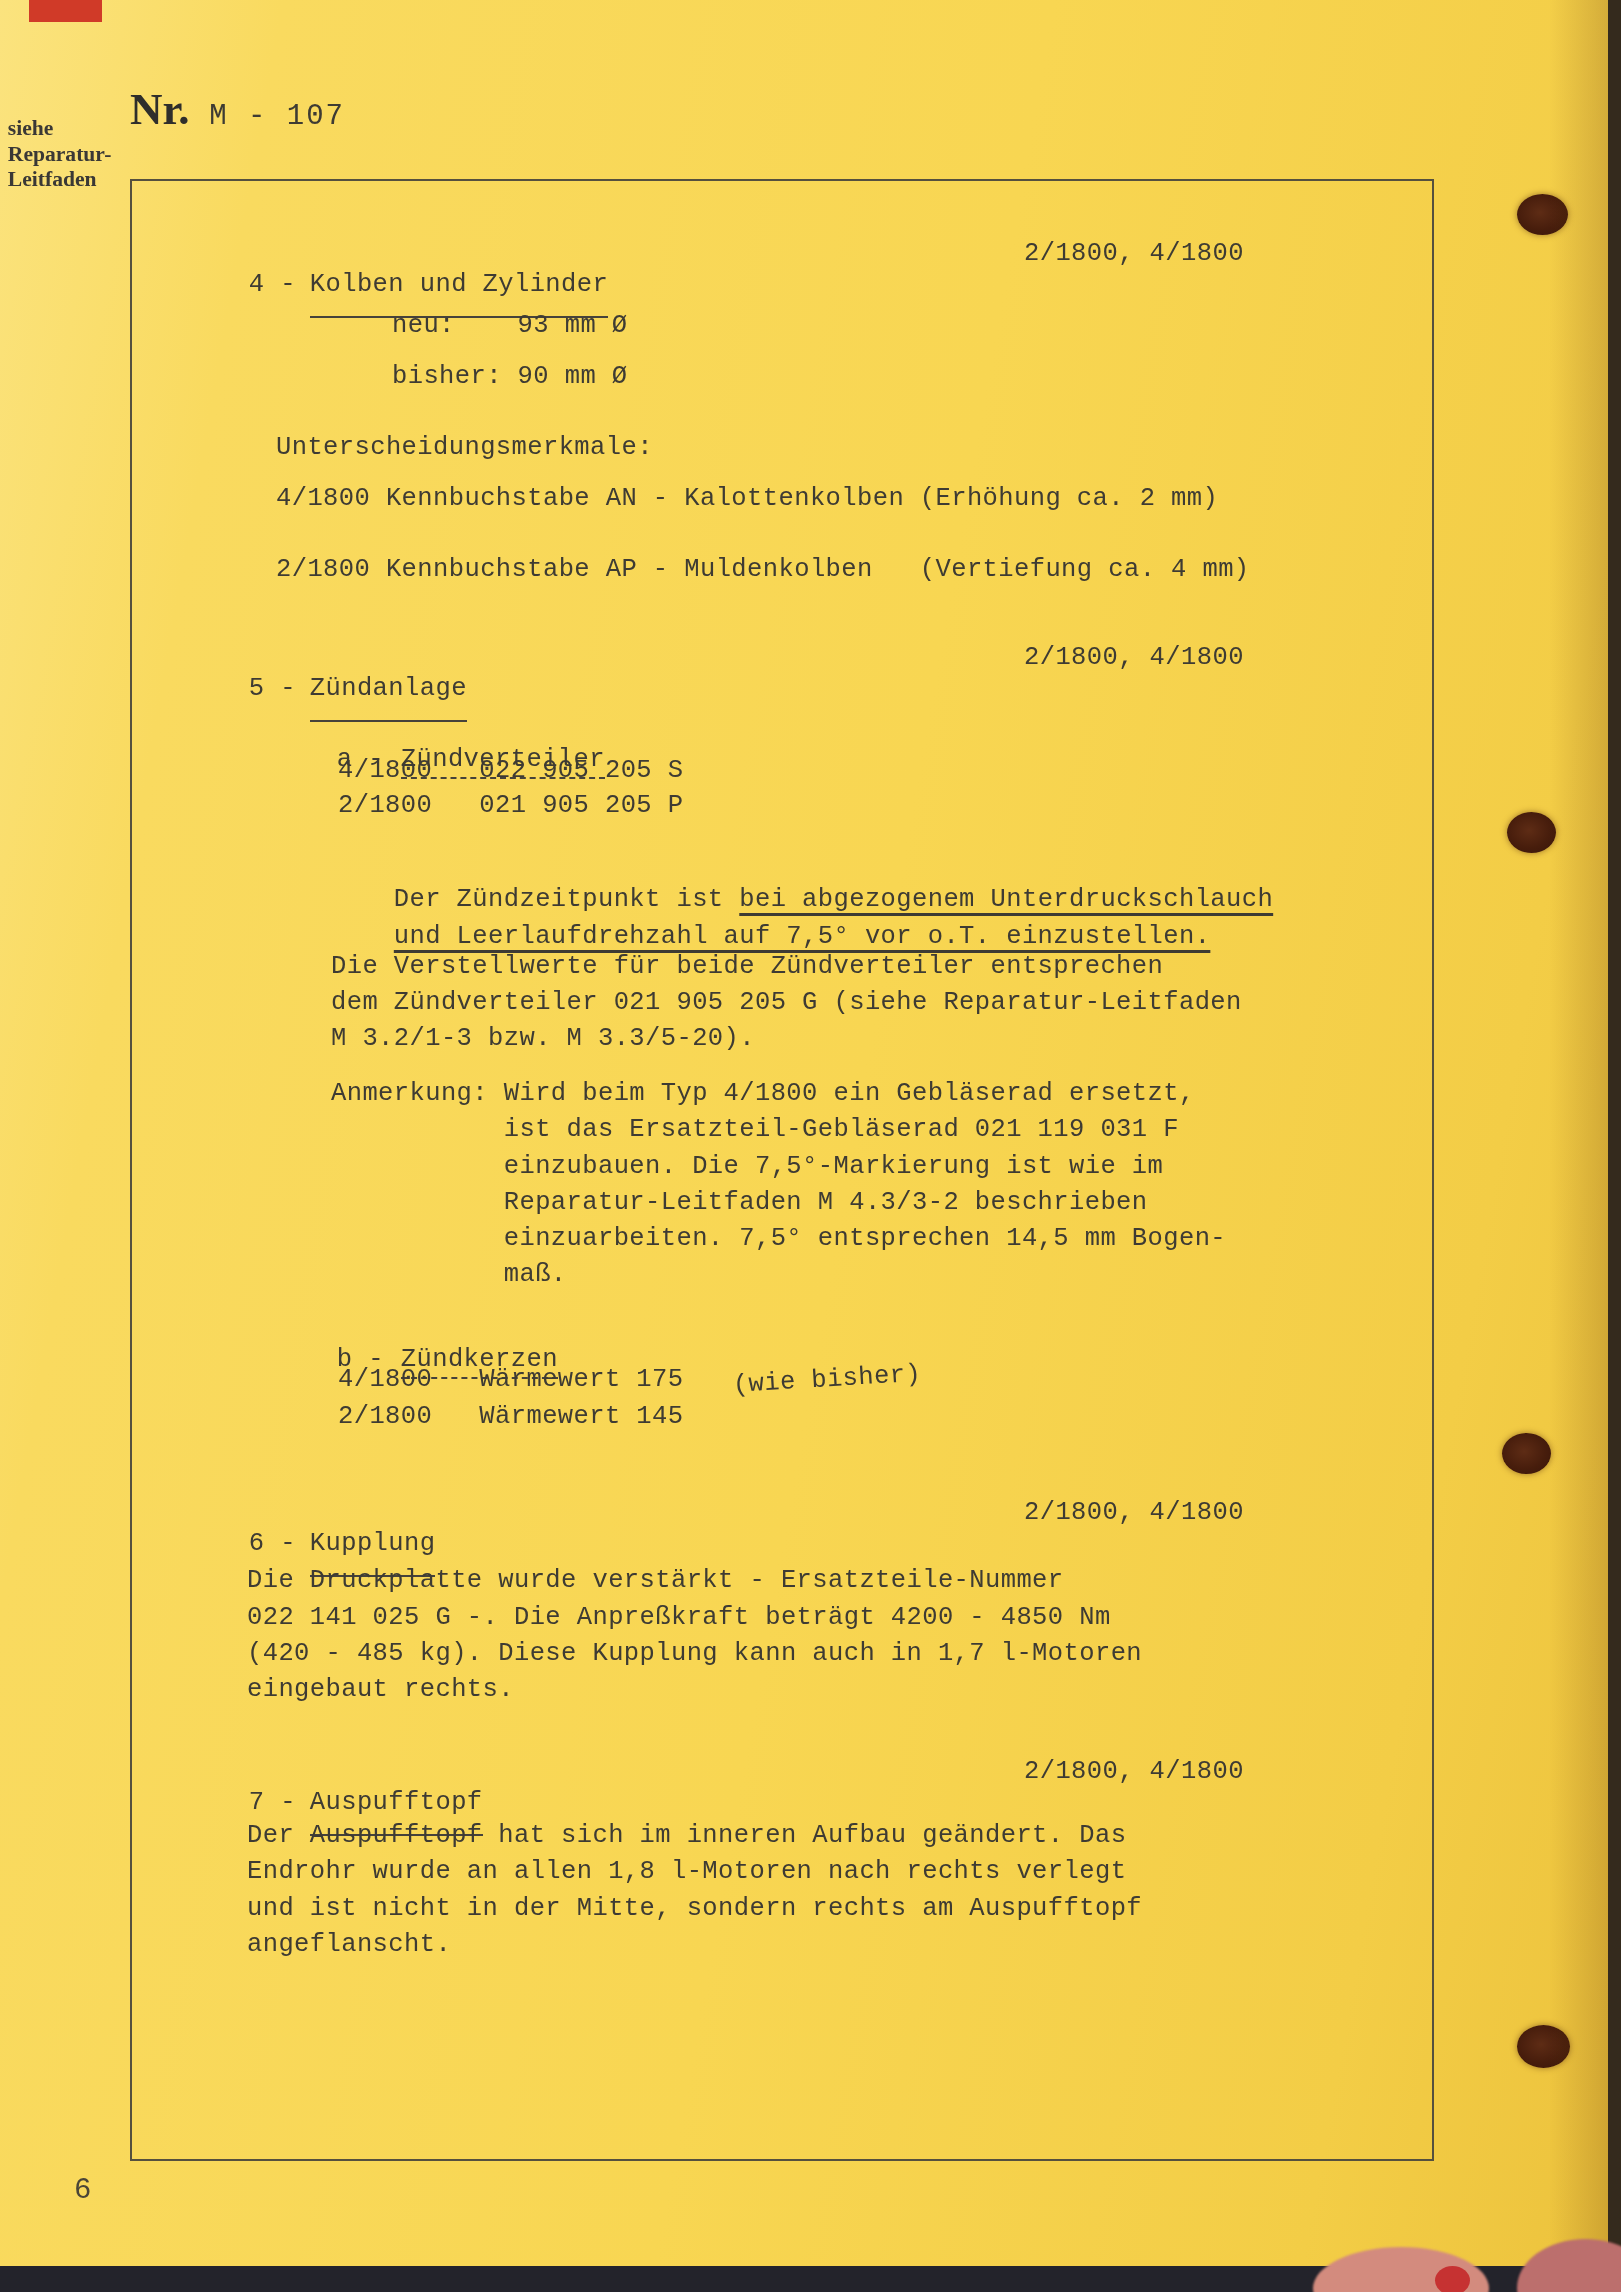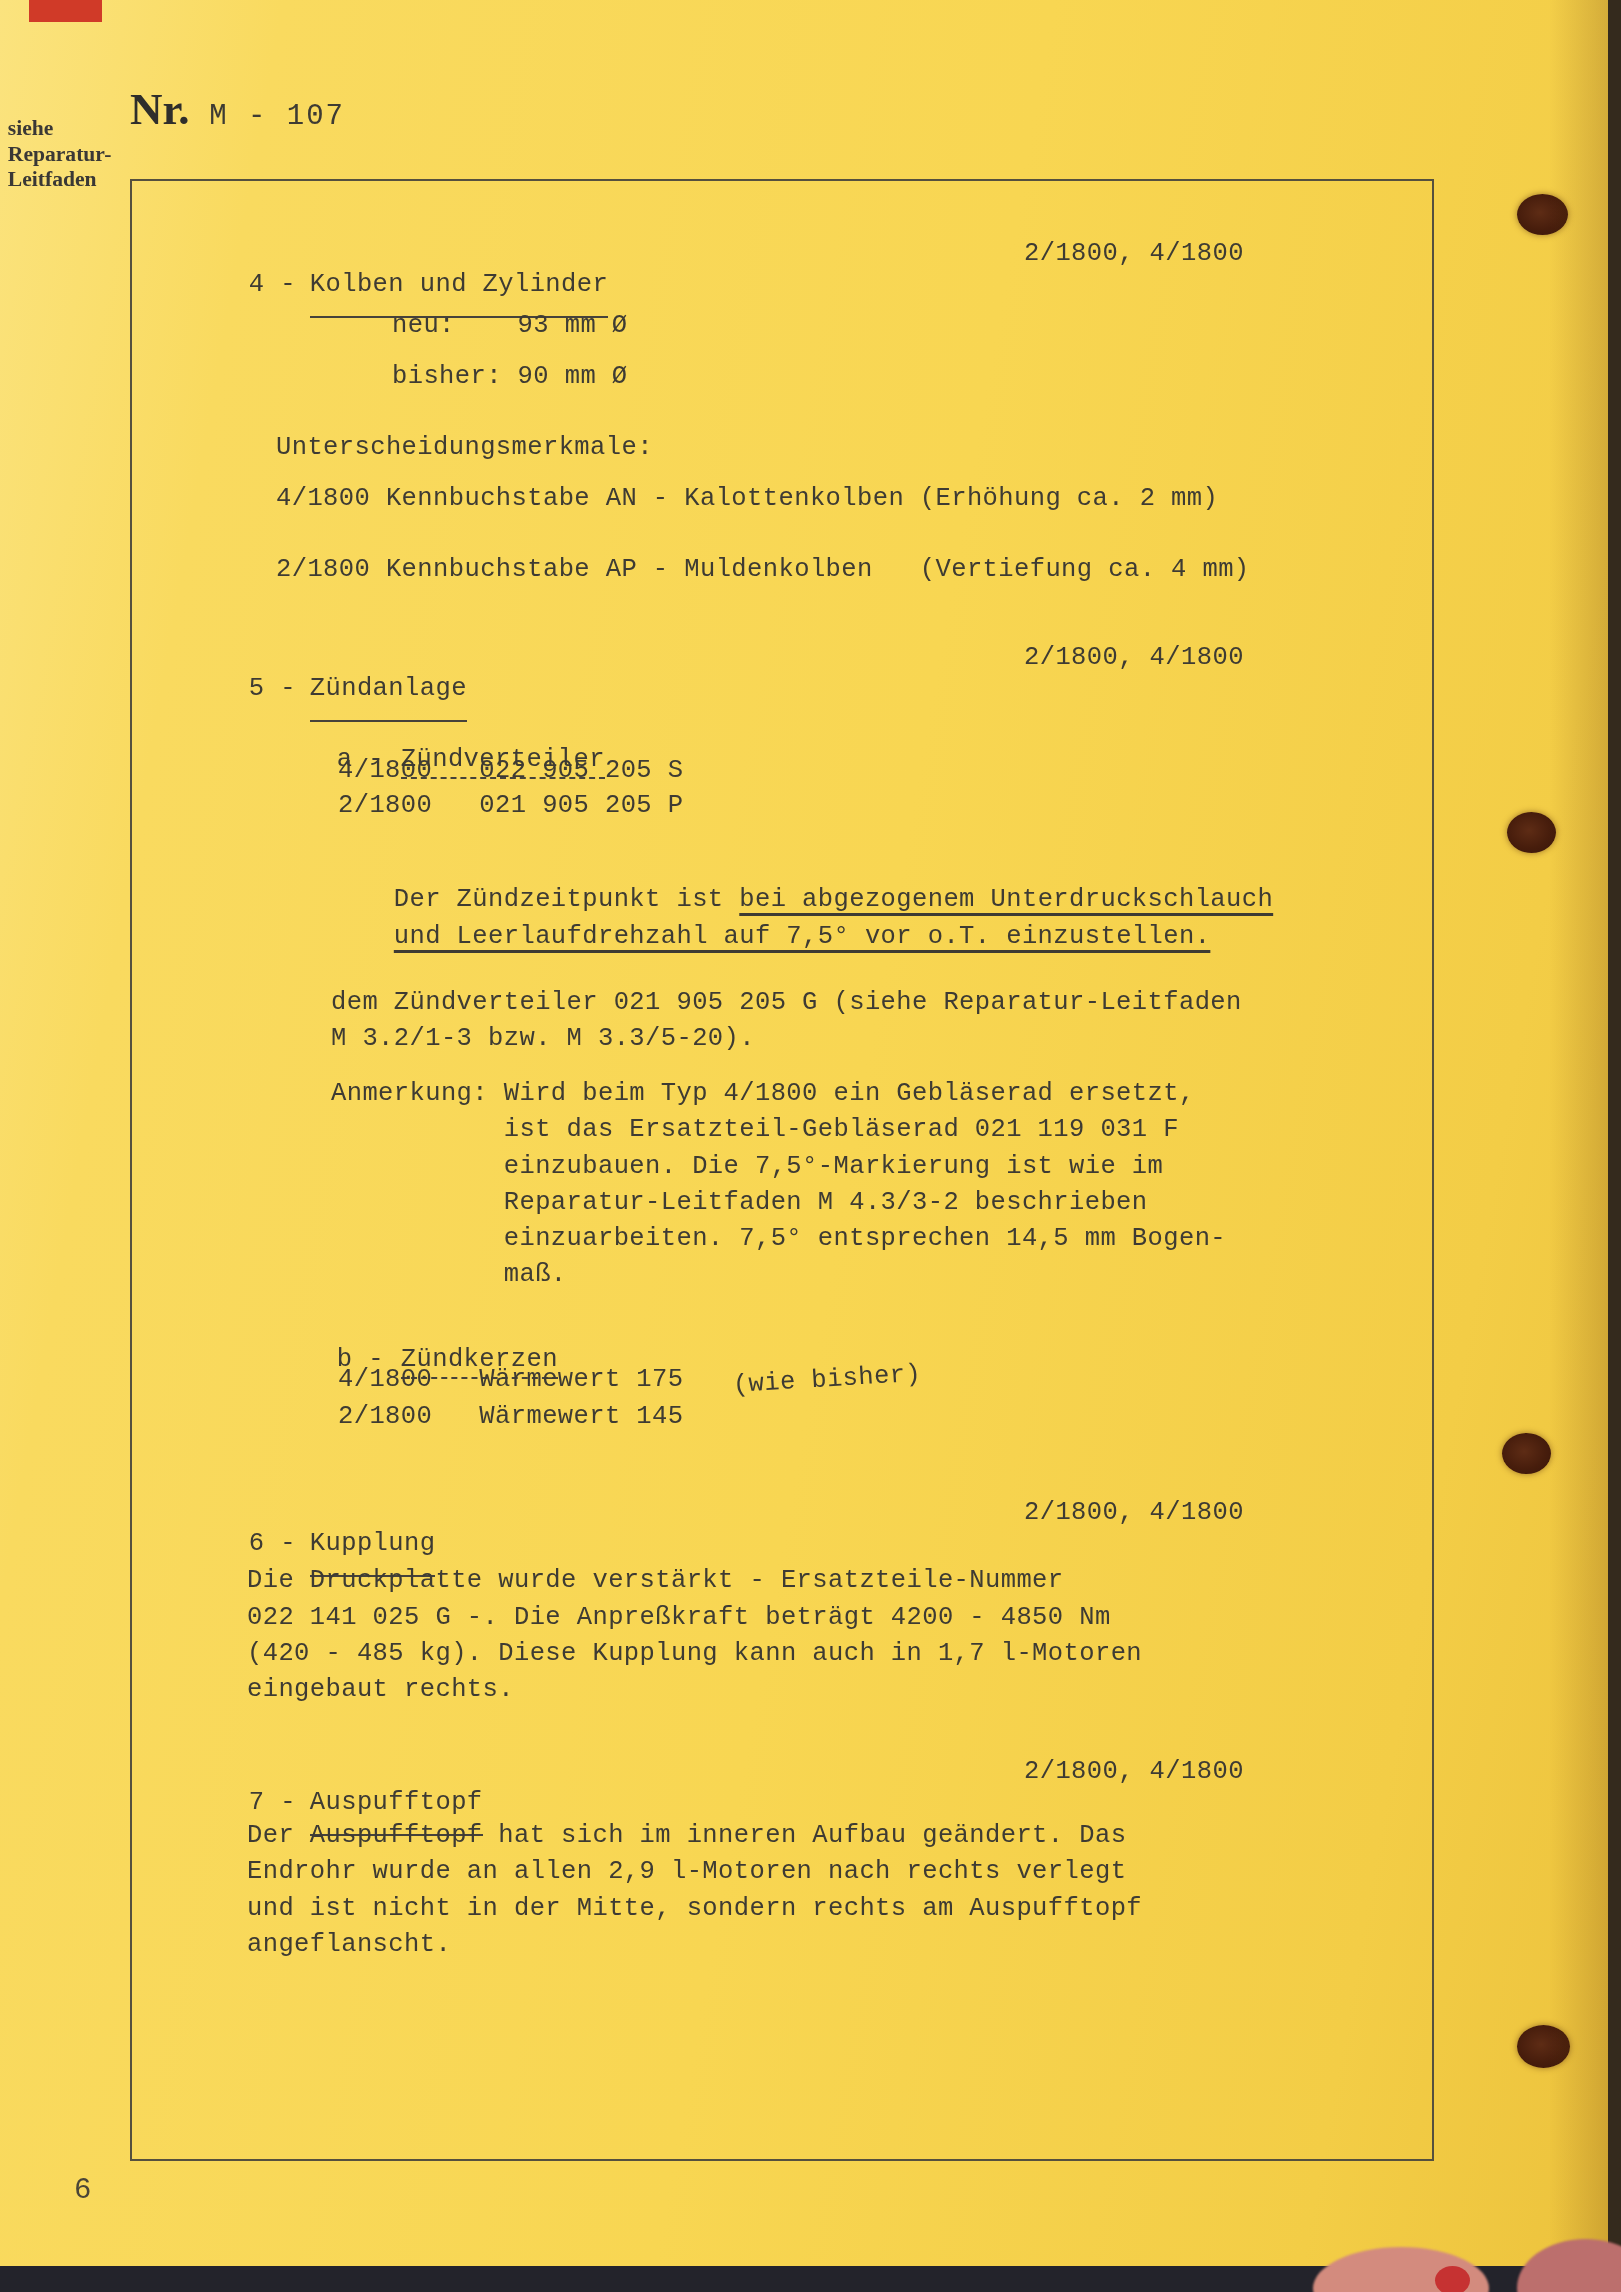--- a/index.html
+++ b/index.html
@@ -81,20 +81,21 @@
   <div class="tw" style="left:338px; top:755px;">4/1800   022 905 205 S</div>
   <div class="tw" style="left:338px; top:790px;">2/1800   021 905 205 P</div>
 
   <div class="tw" style="left:331px; top:853px;">
     <span>Der Zündzeitpunkt ist </span><span class="ul">bei abgezogenem Unterdruckschlauch</span>
   </div>
   <div class="tw" style="left:331px; top:890px;">
     <span class="ul">und Leerlaufdrehzahl auf 7,5° vor o.T. einzustellen.</span>
   </div>
 
+  <div class="tw" style="left:331px; top:951px;">Die Verstellwerte für beide Zündverteiler entsprechen</div>
   <div class="tw" style="left:331px; top:987px;">dem Zündverteiler 021 905 205 G (siehe Reparatur-Leitfaden</div>
   <div class="tw" style="left:331px; top:1023px;">M 3.2/1-3 bzw. M 3.3/5-20).</div>
 
   <div class="tw" style="left:331px; top:1078px;">Anmerkung: Wird beim Typ 4/1800 ein Gebläserad ersetzt,</div>
   <div class="tw" style="left:331px; top:1114px;">           ist das Ersatzteil-Gebläserad 021 119 031 F</div>
   <div class="tw" style="left:331px; top:1151px;">           einzubauen. Die 7,5°-Markierung ist wie im</div>
   <div class="tw" style="left:331px; top:1187px;">           Reparatur-Leitfaden M 4.3/3-2 beschrieben</div>
   <div class="tw" style="left:331px; top:1223px;">           einzuarbeiten. 7,5° entsprechen 14,5 mm Bogen-</div>
   <div class="tw" style="left:331px; top:1259px;">           maß.</div>
 
@@ -112,21 +113,21 @@
   <div class="tw" style="left:247px; top:1565px;">Die Druckplatte wurde verstärkt - Ersatzteile-Nummer</div>
   <div class="tw" style="left:247px; top:1602px;">022 141 025 G -. Die Anpreßkraft beträgt 4200 - 4850 Nm</div>
   <div class="tw" style="left:247px; top:1638px;">(420 - 485 kg). Diese Kupplung kann auch in 1,7 l-Motoren</div>
   <div class="tw" style="left:247px; top:1674px;">eingebaut rechts.</div>
 
   <div class="tw" style="left:186px; top:1756px;">
     <span class="sec-num">7 -</span><span class="u-solid">Auspufftopf</span>
   </div>
   <div class="tw" style="left:1024px; top:1756px;">2/1800, 4/1800</div>
   <div class="tw" style="left:247px; top:1820px;">Der Auspufftopf hat sich im inneren Aufbau geändert. Das</div>
-  <div class="tw" style="left:247px; top:1856px;">Endrohr wurde an allen 2,9 l-Motoren nach rechts verlegt</div>
+  <div class="tw" style="left:247px; top:1856px;">Endrohr wurde an allen 1,8 l-Motoren nach rechts verlegt</div>
   <div class="tw" style="left:247px; top:1893px;">und ist nicht in der Mitte, sondern rechts am Auspufftopf</div>
   <div class="tw" style="left:247px; top:1929px;">angeflanscht.</div>
 
   <div class="page-num">6</div>
 
   <div class="hole" style="left:1517px; top:194px; width:51px; height:41px;"></div>
   <div class="hole" style="left:1507px; top:812px; width:49px; height:41px;"></div>
   <div class="hole" style="left:1502px; top:1433px; width:49px; height:41px;"></div>
   <div class="hole" style="left:1517px; top:2025px; width:53px; height:43px;"></div>
 

